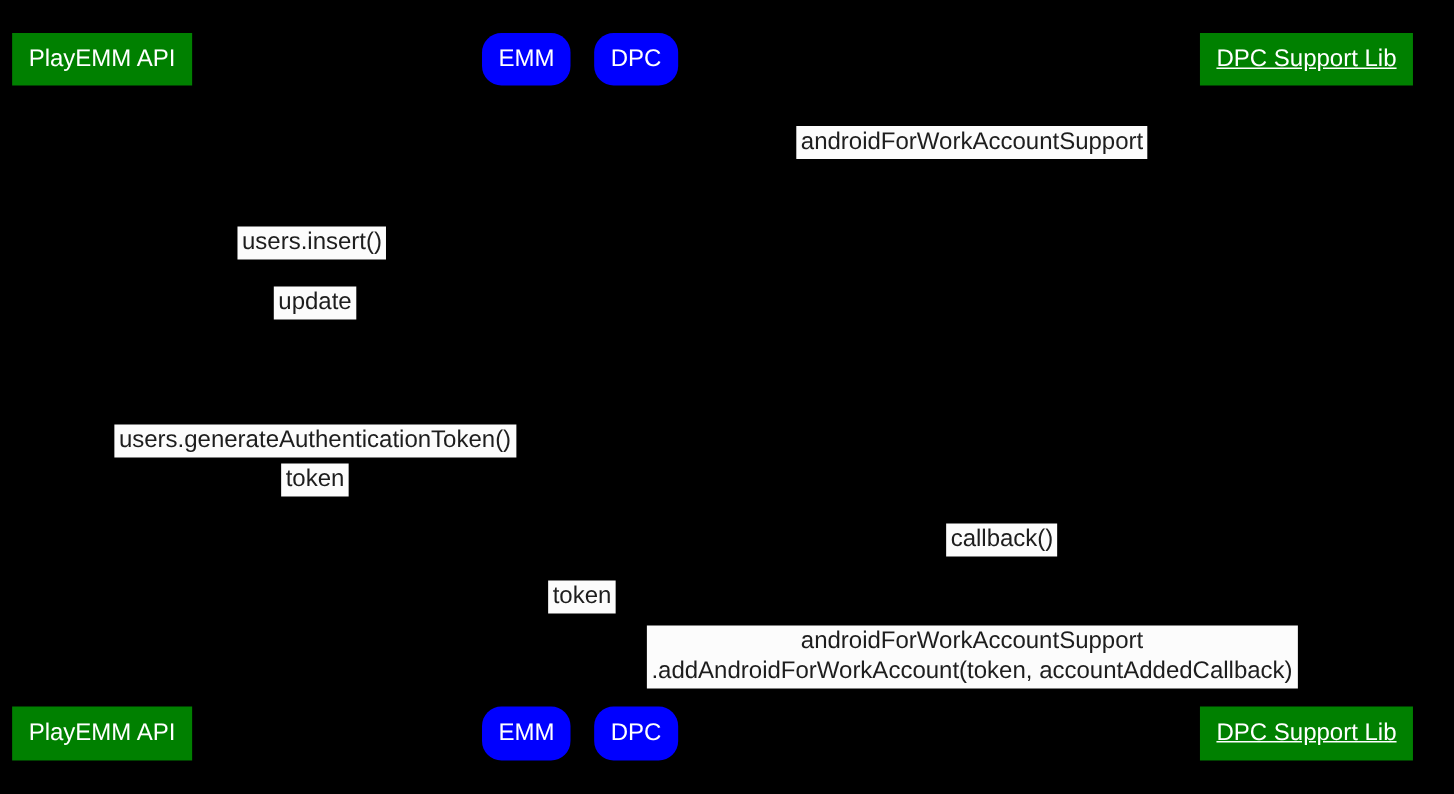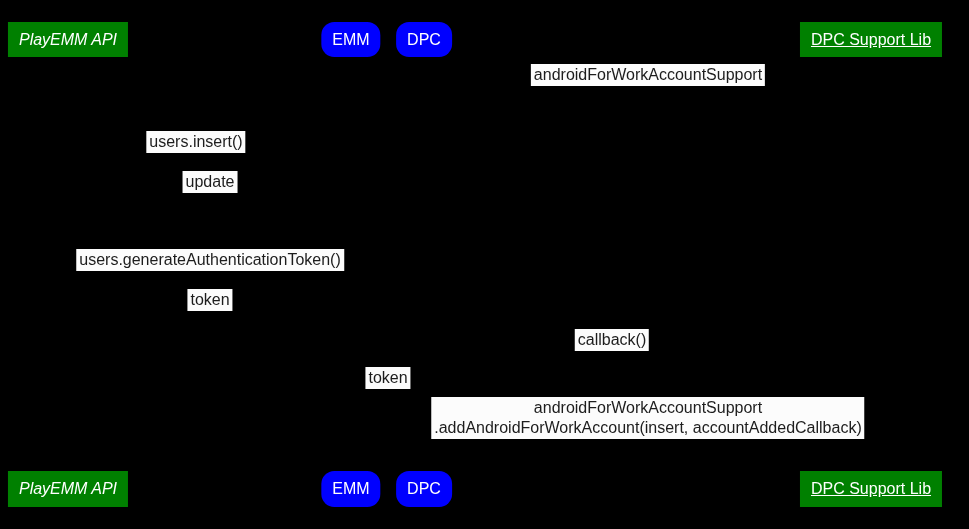--- a/index.html
+++ b/index.html
@@ -24,44 +24,45 @@
     padding: 0 11px;
     font-size: 16px;
     color: #ffffff;
     white-space: nowrap;
     text-align: center;
   }
   .actor.green { background: #008000; }
   .actor.blue  { background: #0000ff; border-radius: 13px; }
   .row-top .actor    { top: 22px; }
   .row-bottom .actor { top: 471px; height: 36px; line-height: 36px; }
-  .ax-playemm { left: 68px; font-style: italic;  }
+  .ax-playemm { left: 68px;  }
   .ax-emm     { left: 351px; }
   .ax-dpc     { left: 424px; text-align: center; }
   .ax-dpclib  { left: 871px; text-decoration: underline; }
   
   .msg {
     position: absolute;
     transform: translateX(-50%);
     background: #fcfcfc;
     color: #1d1d1d;
     font-size: 16px;
     line-height: 20px;
     padding: 1px 3px;
     text-align: center;
     white-space: nowrap;
+    margin-top: 20px;
   }
   .msg .line { display: block; }
   .m1 { left: 648px; top: 64px;  }
-  .m2 { left: 196px; top: 131px; }
+  .m2 { left: 208px; top: 131px; }
   .m3 { left: 210px; top: 171px; }
   .m4 { left: 210px; top: 210px; }
-  .m5 { left: 210px; top: 249px; text-align: right; }
+  .m5 { left: 210px; top: 263px; text-align: right; }
   .m6 { left: 210px; top: 289px; }
-  .m7 { left: 612px; top: 329px; }
+  .m7 { left: 668px; top: 329px; }
   .m8 { left: 388px; top: 367px; }
   .m9 { left: 648px; top: 397px; }
 </style>
 </head>
 <body>
 
 <div id="stage">
 
   <div class="row-top">
     <div class="actor green ax-playemm">PlayEMM API</div>
@@ -94,21 +95,21 @@
   <div class="msg m7">
     <span class="line">callback()</span>
   </div>
 
   <div class="msg m8">
     <span class="line">token</span>
   </div>
 
   <div class="msg m9">
     <span class="line">androidForWorkAccountSupport</span>
-    <span class="line">.addAndroidForWorkAccount(insert, accountAddedCallback)</span>
+    <span class="line">.addAndroidForWorkAccount(token, accountAddedCallback)</span>
   </div>
 
   <div class="row-bottom">
     <div class="actor green ax-playemm">PlayEMM API</div>
     <div class="actor blue ax-emm">EMM</div>
     <div class="actor blue ax-dpc">DPC</div>
     <div class="actor green ax-dpclib">DPC Support Lib</div>
   </div>
 
 </div>

